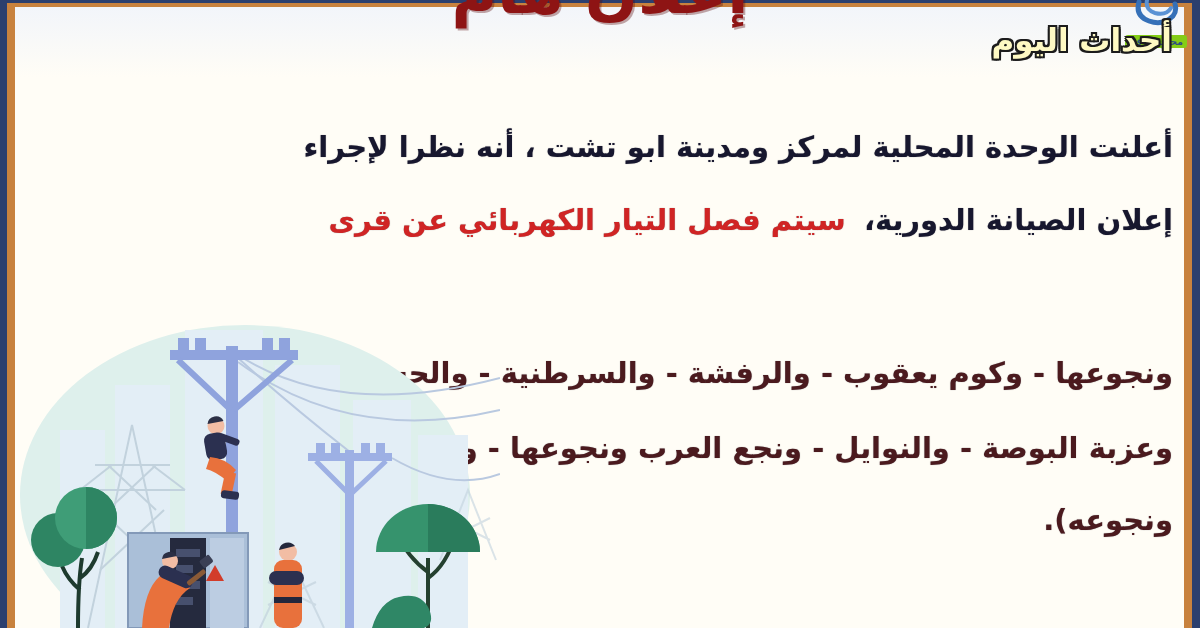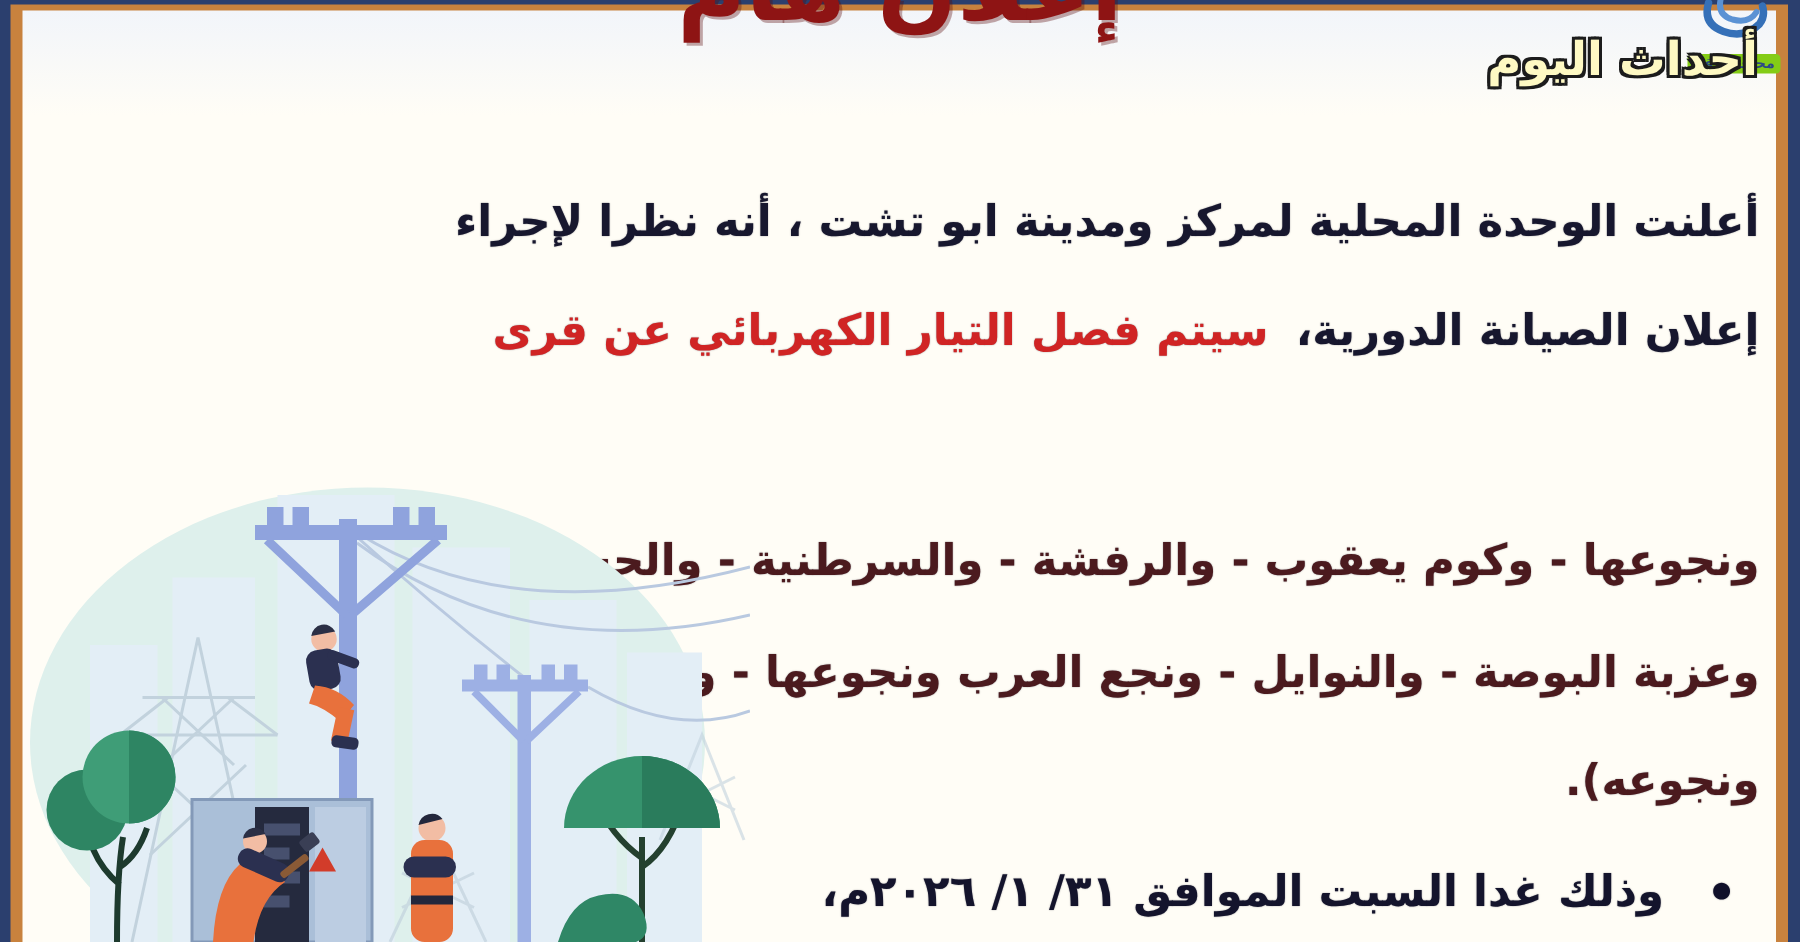--- a/index.html
+++ b/index.html
@@ -75,24 +75,20 @@
 
   <div class="abs bline l2 rtl">
     <span>إعلان الصيانة الدورية،</span>
     <span class="red-part">سيتم فصل التيار الكهربائي عن قرى</span>
   </div>
 
   <div class="abs bline l4 rtl">ونجوعها - وكوم يعقوب - والرفشة - والسرطنية - والحسينات -</div>
   <div class="abs bline l5 rtl">وعزبة البوصة - والنوايل - ونجع العرب ونجوعها - والنواهض</div>
   <div class="abs bline l6 rtl">ونجوعه).</div>
 
-  <div class="abs bullet-row rtl">
-    <span class="bullet-glyph">•</span>
-    <span>وذلك غدا السبت الموافق ٣١/ ١/ ٢٠٢٦م،</span>
-  </div>
 
   <svg class="abs illu" width="480" height="368" viewBox="0 0 480 368">
 
     <ellipse cx="225" cy="235" rx="225" ry="170" fill="#def0ec"></ellipse>
 
     <g fill="#e3eef6">
       <rect x="40" y="170" width="45" height="198"></rect>
       <rect x="95" y="125" width="55" height="243"></rect>
       <rect x="165" y="70" width="78" height="298"></rect>
       <rect x="255" y="105" width="65" height="263"></rect>

